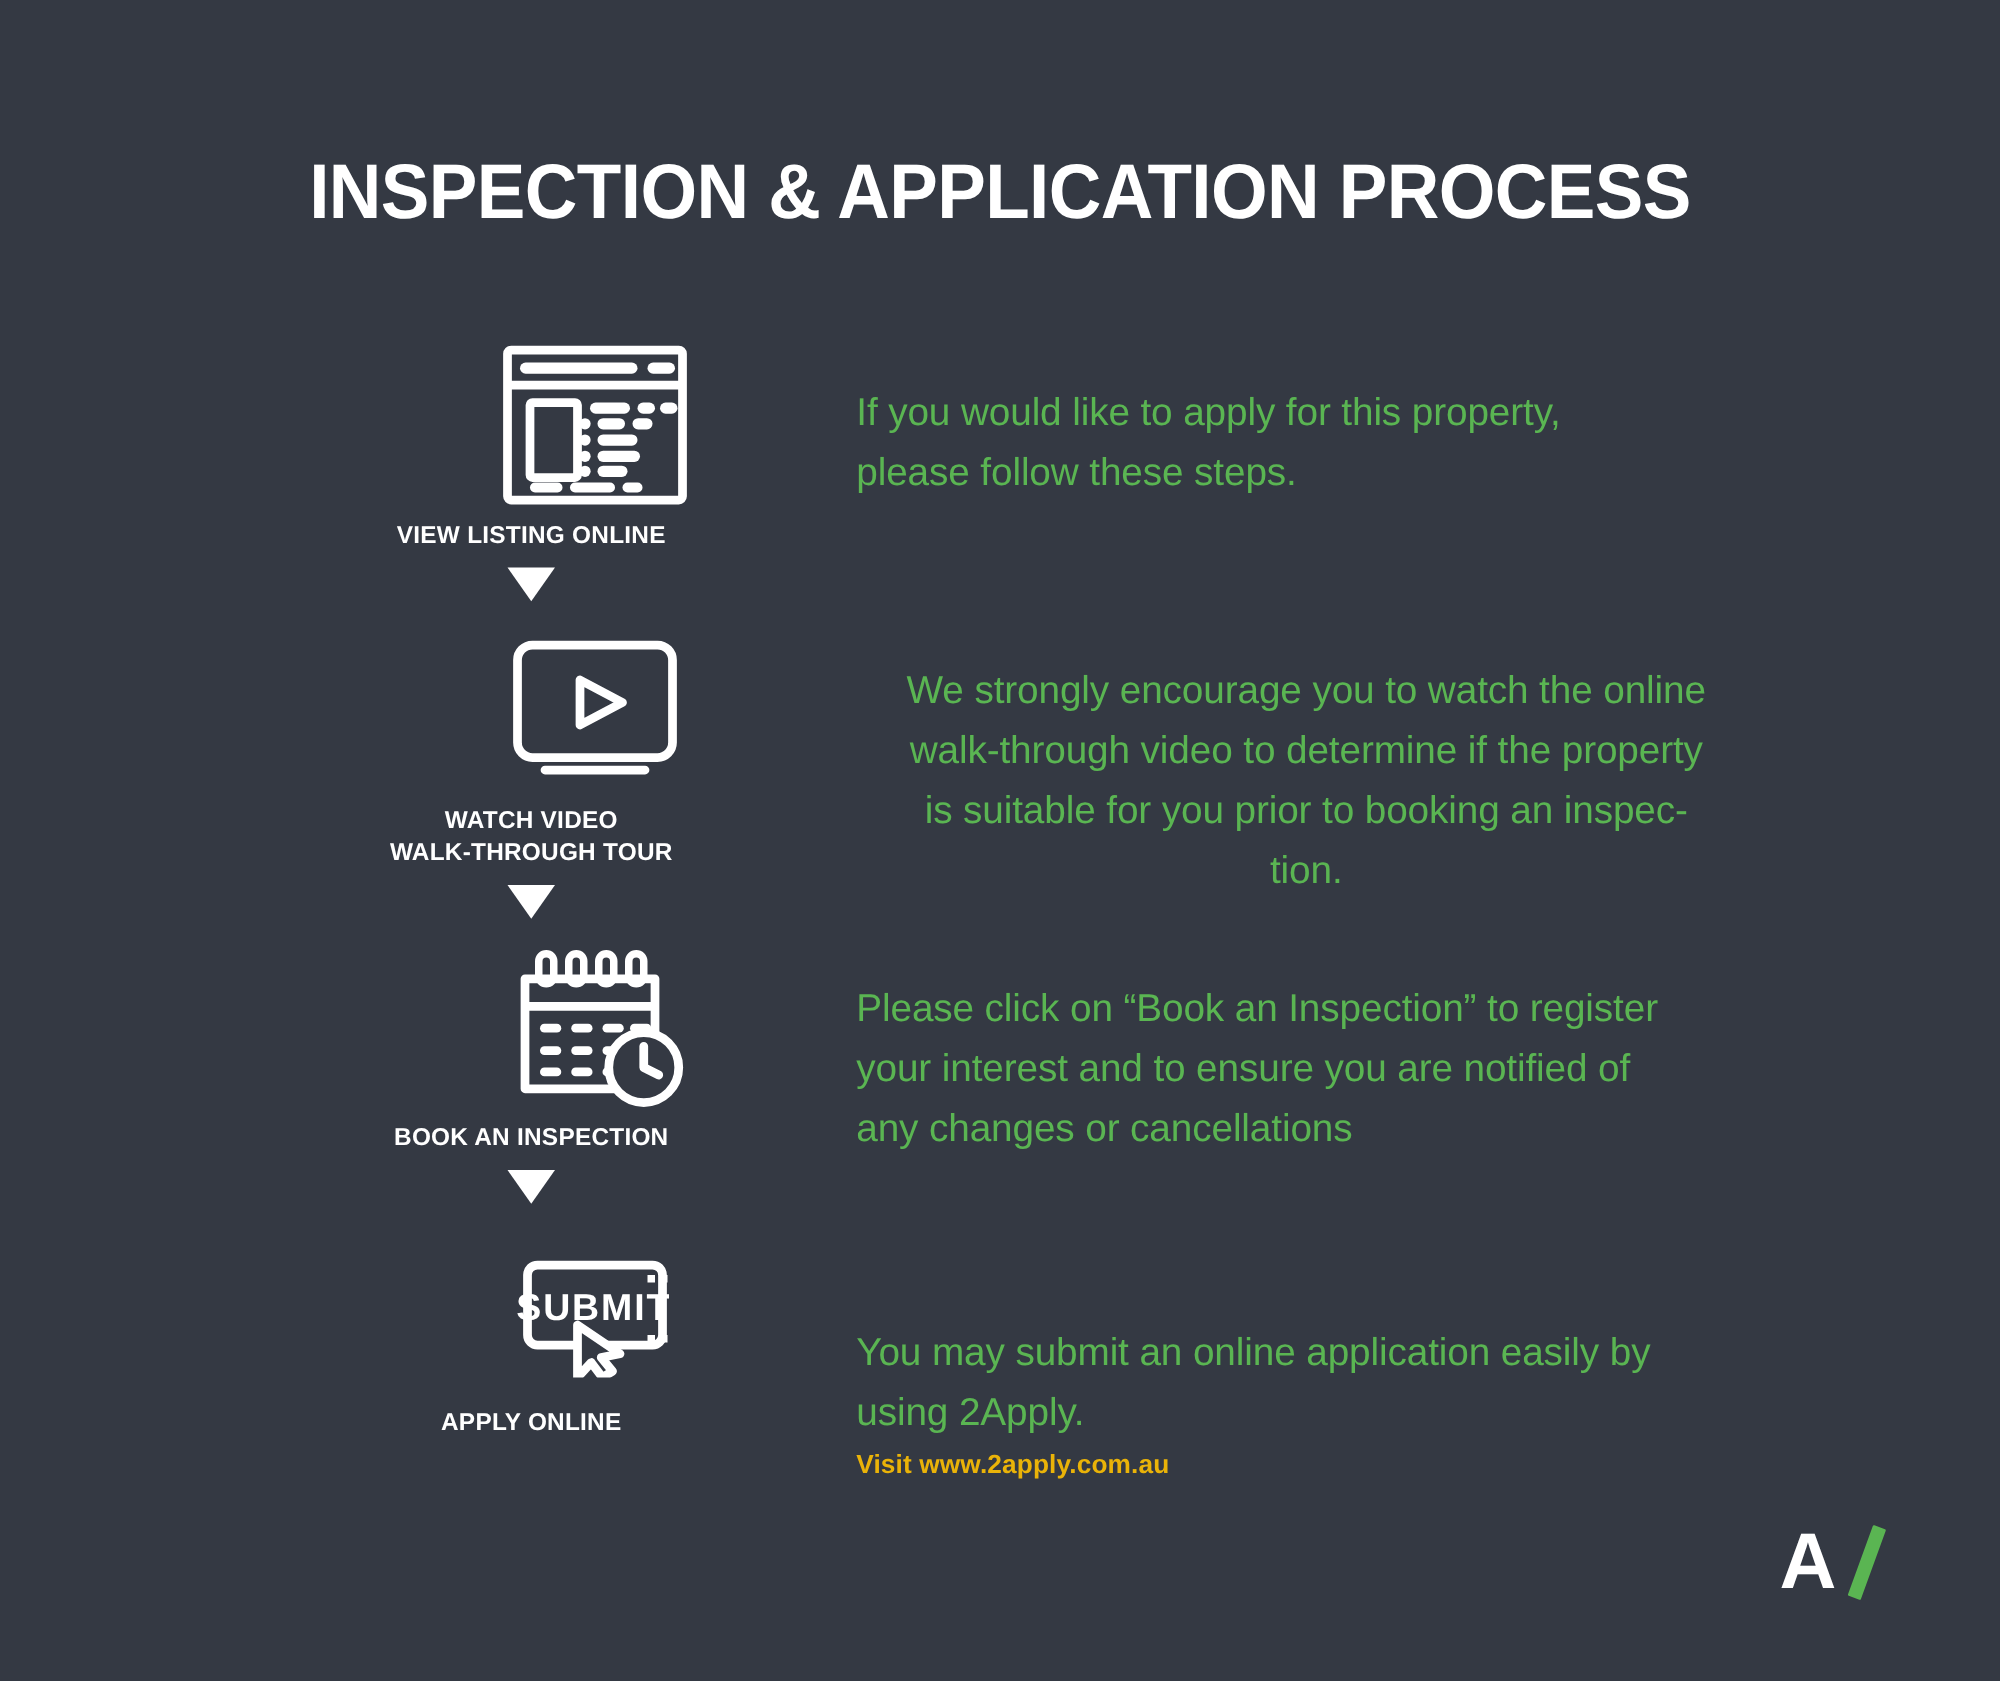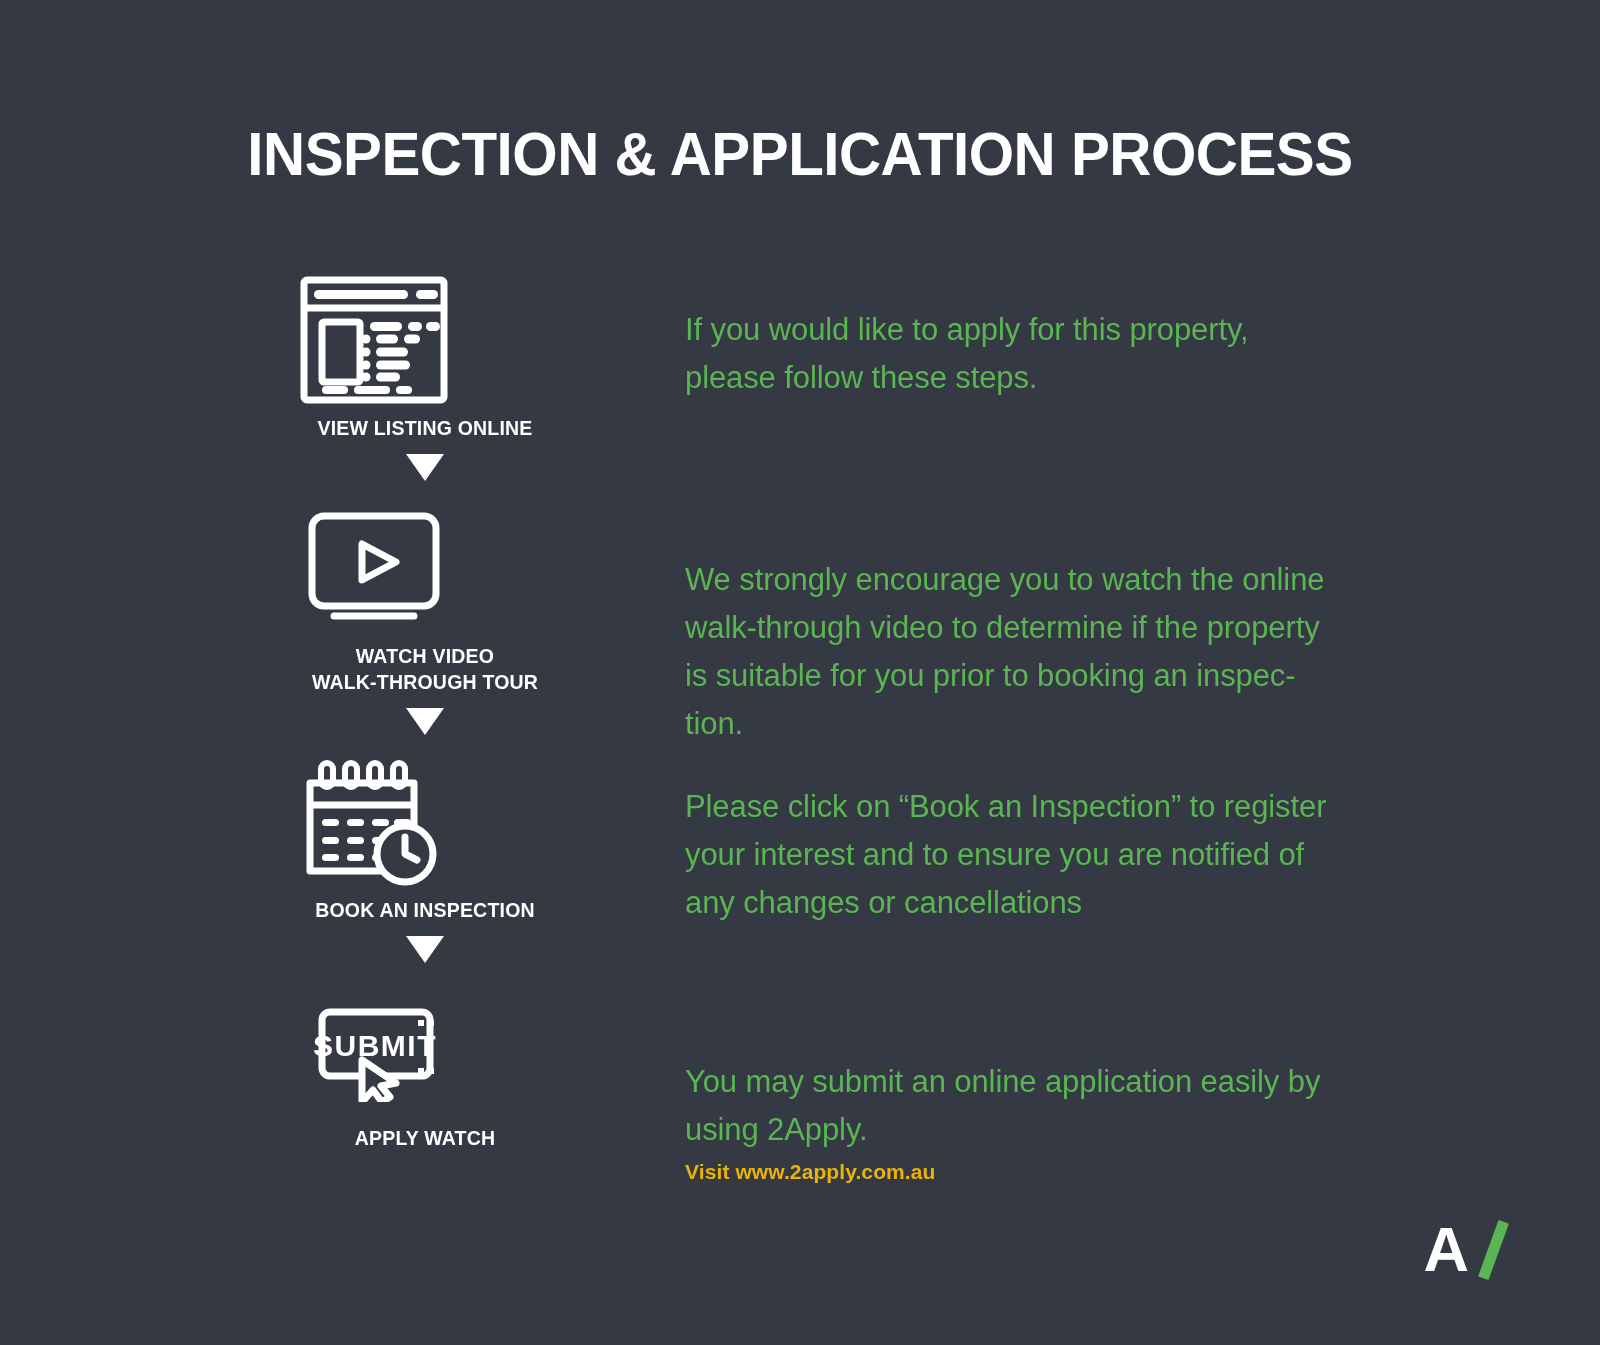--- a/index.html
+++ b/index.html
@@ -43,21 +43,21 @@
   }
   .step {
     position: relative;
     width: 250px;
     text-align: center;
   }
   .step-icon {
     height: 150px;
     display: flex;
     align-items: center;
-    justify-content: flex-start;
+    justify-content: flex-end;
   }
   .step-label {
     color: #ffffff;
     font-weight: bold;
     font-size: 19.5px;
     letter-spacing: 0.2px;
     line-height: 26px;
     white-space: pre-line;
   }
   .arrow-wrap {
@@ -80,21 +80,21 @@
     width: 720px;
     color: #5ab552;
     font-family: "Liberation Sans", sans-serif;
     font-weight: normal;
     font-size: 31px;
     line-height: 48px;
     white-space: pre-line;
     letter-spacing: -0.1px;
   }
   .para-1 { top: 306px; }
-  .para-2 { top: 556px; }
+  .para-2 { top: 528px; text-align: center; }
   .para-3 { top: 783px; }
   .para-4 { top: 1058px; }
 
   .visit {
     position: absolute;
     left: 685px;
     top: 1160px;
     color: #eab308;
     font-weight: bold;
     font-size: 21px;
@@ -230,21 +230,21 @@
         <svg width="150" height="104" viewBox="0 0 150 104">
           <path d="M22 22 a8 8 0 0 1 8 -8 h92 a8 8 0 0 1 8 8 v48 a8 8 0 0 1 -8 8 h-92 a8 8 0 0 1 -8 -8 z" fill="none" stroke="#ffffff" stroke-width="7" stroke-linecap="round"></path>
           <rect x="118" y="22" width="6" height="6" fill="#ffffff"></rect>
           <rect x="128" y="22" width="6" height="6" fill="#ffffff"></rect>
           <rect x="118" y="70" width="6" height="6" fill="#ffffff"></rect>
           <rect x="128" y="70" width="6" height="6" fill="#ffffff"></rect>
           <text x="75" y="58" text-anchor="middle" font-family="Liberation Sans, sans-serif" font-weight="bold" font-size="30" fill="#ffffff" letter-spacing="1.5">SUBMIT</text>
           <path d="M62 62 L62 104 L73 92 L82 104 L90 99 L81 88 L96 85 Z" fill="#343943" stroke="#ffffff" stroke-width="7" stroke-linejoin="round"></path>
         </svg>
       </div>
-      <div class="step-label">APPLY WATCH</div>
+      <div class="step-label">APPLY ONLINE</div>
     </div>
 
   </div>
 
   <div class="para para-1">If you would like to apply for this property,
 please follow these steps.</div>
   <div class="para para-2">We strongly encourage you to watch the online
 walk-through video to determine if the property
 is suitable for you prior to booking an inspec-
 tion.</div>

